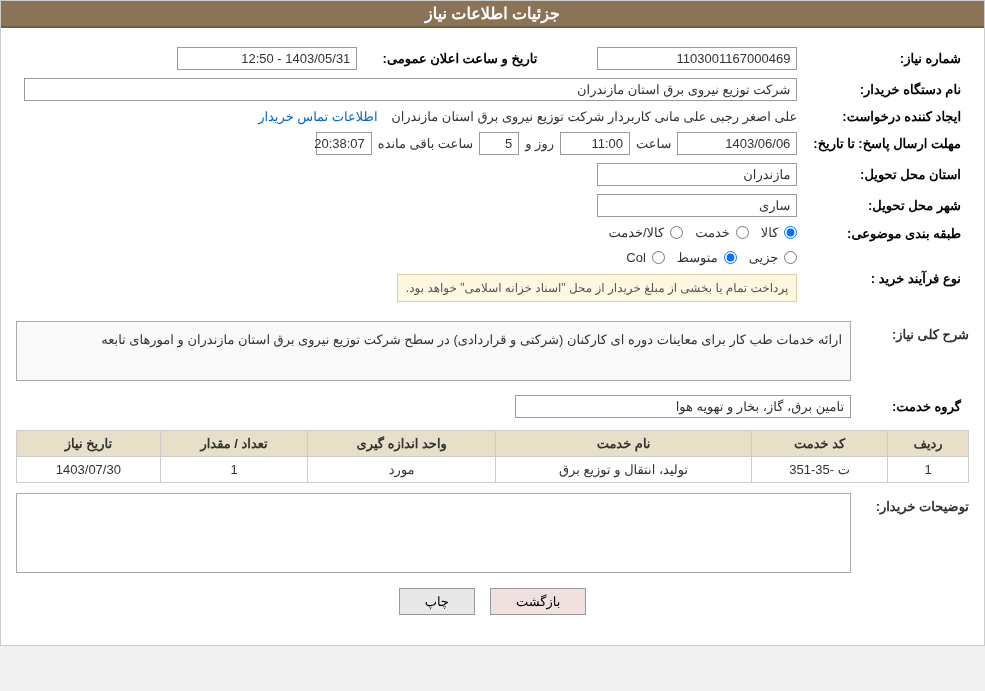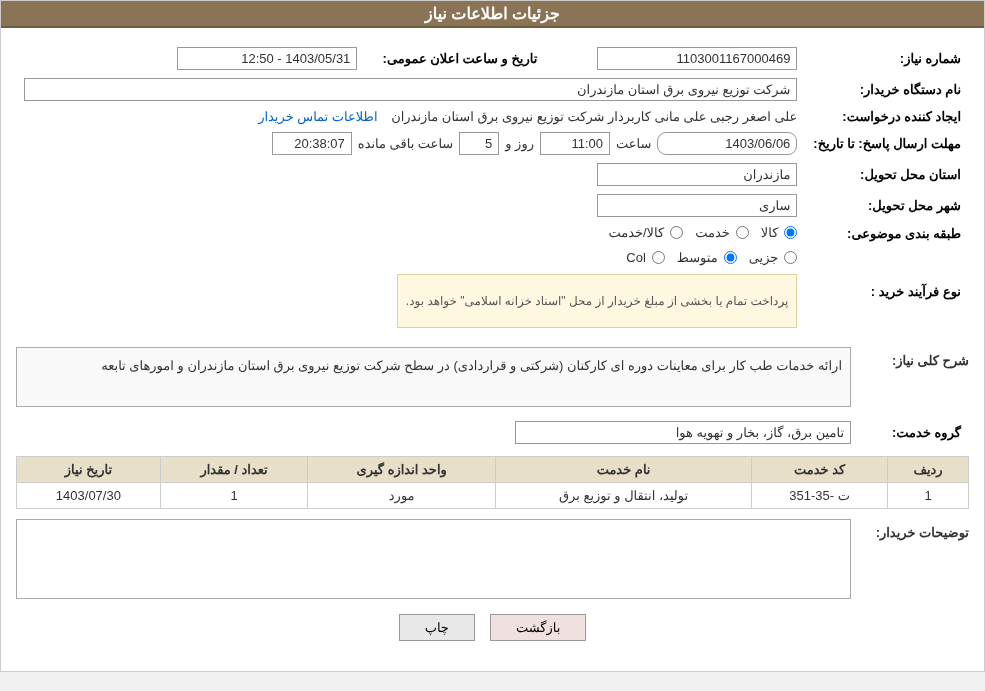--- a/index.html
+++ b/index.html
@@ -140,21 +140,21 @@
     }
     .btn-print {
       background: #e8e8e8;
     }
     .btn-back {
       background: #f0e0e0;
     }
     .notice-row {
       background: #fff8e1;
       border: 1px solid #e0d0a0;
-      padding: 19px 8px;
+      padding: 6px 8px;
       margin: 5px 0;
       font-size: 12px;
       color: #555;
     }
   </style>
 </head>
 <body>
 
 <div class="page-wrapper">
 
@@ -190,27 +190,27 @@
         <td class="value-cell" colspan="3">
           <span style="margin-left: 10px;">علی اصغر رجبی علی مانی کاربردار شرکت توزیع نیروی برق استان مازندران</span>
           <a class="link-blue">اطلاعات تماس خریدار</a>
         </td>
       </tr>
 
       <tr>
         <td class="label-cell">مهلت ارسال پاسخ: تا تاریخ:</td>
         <td class="value-cell" colspan="3">
           <div class="row-flex" style="flex-wrap: wrap; gap: 6px;">
-            <div class="input-box" style="width:140px;border-radius:9px;">1403/06/06</div>
+            <div class="input-box" style="width:120px;">1403/06/06</div>
             <span>ساعت</span>
             <div class="input-box" style="width:70px;">11:00</div>
             <span>روز و</span>
             <div class="input-box" style="width:40px;">5</div>
             <span>ساعت باقی مانده</span>
-            <div class="input-box" style="width:80px;">20:38:07</div>
+            <div class="input-box" style="width:56px;">20:38:07</div>
           </div>
         </td>
       </tr>
 
       <tr>
         <td class="label-cell">استان محل تحویل:</td>
         <td class="value-cell" colspan="3">
           <div class="input-box" style="width:200px;">مازندران</div>
         </td>
       </tr>

